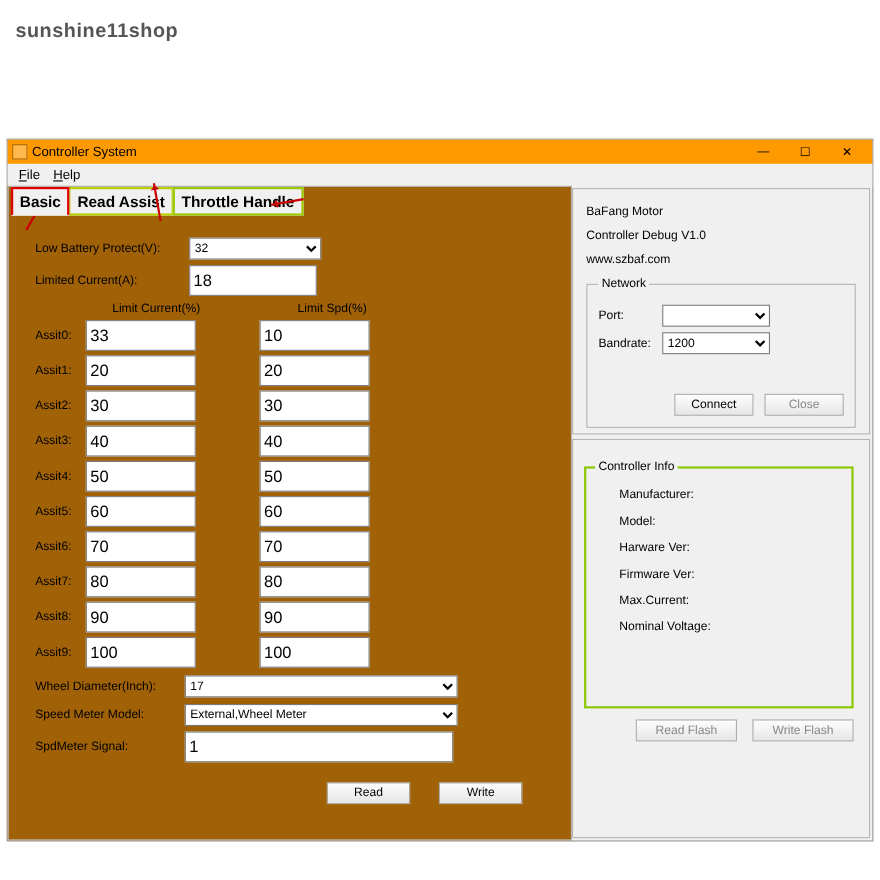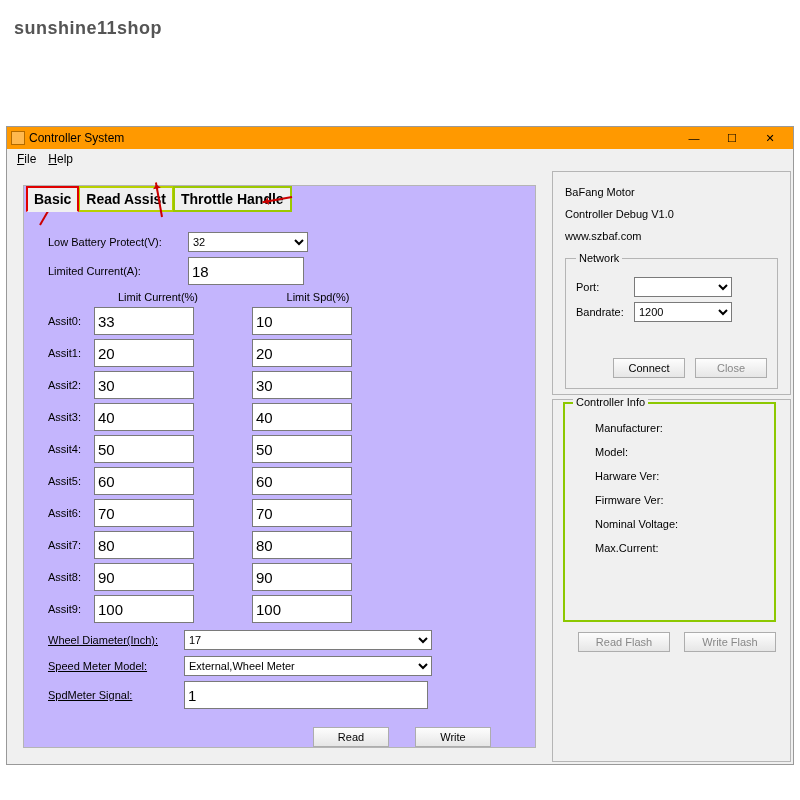--- a/index.html
+++ b/index.html
@@ -7,21 +7,21 @@
 .watermark { position: absolute; top: 18px; left: 14px; font-size: 18px; font-weight: 700; color: #555; letter-spacing: 0.5px; }
 .window { position: absolute; top: 126px; left: 6px; right: 6px; bottom: 35px; border: 1px solid #999; background: #f0f0f0; }
 .titlebar { height: 22px; background: #ff9900; display: flex; align-items: center; padding: 0 4px; }
 .titlebar .icon { width: 14px; height: 14px; background: #ffb84d; border: 1px solid #b36b00; margin-right: 4px; }
 .titlebar .title { flex: 1; font-size: 12px; color: #000; }
 .titlebar .sysbtn { width: 38px; height: 18px; display: inline-flex; align-items: center; justify-content: center; font-size: 11px; cursor: default; }
 .menubar { height: 20px; background: #f0f0f0; display: flex; align-items: center; padding: 0 4px; font-size: 12px; }
 .menubar span { padding: 2px 6px; cursor: default; }
 .menubar span u { text-decoration: underline; }
 .content { position: absolute; top: 42px; left: 0; right: 0; bottom: 0; display: flex; }
-.left-panel { flex: 0 0 513px; border: 1px solid #b5b5b5; margin: 16px; background: #c4b5fd; position: relative; }
+.left-panel { flex: 0 0 513px; border: 1px solid #b5b5b5; margin: 0; background: #a16207; position: relative; }
 .right-panel { flex: 1; margin: 2px 2px 2px 0; display: flex; flex-direction: column; }
 .tabs { display: flex; position: relative; margin-bottom: -1px; padding-left: 2px; }
 .tab { border: 1px solid #999; background: #f0f0f0; padding: 3px 6px; font-size: 14px; font-weight: 700; cursor: default; margin-right: -1px; position: relative; }
 .tab.active { border: 2px solid #e00000; border-bottom: 1px solid #f0f0f0; z-index: 2; }
 .tab.pedal { border: 2px solid #b8d000; }
 .tab.throttle { border: 2px solid #9cc800; }
 
 .arrow-red { position: absolute; width: 35px; height: 2px; background: #c00; transform-origin: left center; }
 .arrow-red::after { content: ""; position: absolute; right: -2px; top: -3px; border: 4px solid transparent; border-left-color: #c00; }
 .form-body { padding: 20px 16px 8px 24px; position: relative; }
@@ -29,34 +29,34 @@
 .lbl { width: 140px; font-size: 11px; }
 .lbl2 { width: 46px; font-size: 11px; }
 input.txt { border: 1px solid #7a7a7a; background: #fff; height: 28px; padding: 1px 3px; font-size: 15px; }
 select.sel { border: 1px solid #7a7a7a; background: #fff; height: 20px; font-size: 11px; }
 .col-header { display: flex; margin: 6px 0 4px 0; }
 .col-header .gap1 { width: 50px; }
 .col-header .ch { width: 120px; text-align: center; font-size: 11px; }
 .assist-rows .row .txt { width: 100px; }
 .assist-rows .row .gap { width: 58px; }
 .bottom-rows .row select { width: 248px; }
-.bottom-rows .lbl { width: 136px; text-decoration: underline; }
+.bottom-rows .lbl { width: 136px; }
 .rw-buttons { display: flex; justify-content: flex-end; gap: 26px; padding: 14px 28px 6px 0; }
 .btn { border: 1px solid #adadad; background: linear-gradient(#fdfdfd,#e6e6e6); padding: 3px 0; width: 76px; text-align: center; font-size: 11px; cursor: default; }
 .btn.disabled { color: #888; }
 .right-top { border: 1px solid #b5b5b5; padding: 10px 12px; height: 224px; position: relative; background: #f0f0f0; }
 .info-line { margin: 4px 0 10px; font-size: 11px; }
 fieldset.grp { border: 1px solid #b5b5b5; margin-top: 6px; padding: 8px 10px 10px; }
 fieldset.grp legend { font-size: 11px; padding: 0 3px; }
 .net-row { display: flex; align-items: center; margin: 5px 0; }
 .net-row .nlbl { width: 58px; font-size: 11px; }
 .net-row select { width: 98px; height: 20px; border: 1px solid #7a7a7a; background: #fff; font-size: 11px; }
 .net-btns { display: flex; justify-content: flex-end; gap: 10px; margin-top: 8px; }
 .net-btns .btn { width: 72px; margin-top: 28px; }
-.right-bottom { flex: 1; border: 1px solid #b5b5b5; margin-top: 4px; padding: 2px 8px 8px; background: #f0f0f0; position: relative; }
+.right-bottom { flex: 1; border: 1px solid #b5b5b5; margin-top: 4px; padding: 24px 8px 8px; background: #f0f0f0; position: relative; }
 .controller-box { border: 2px solid #8cc800; margin: 0 6px 0 2px; padding: 6px 10px 10px; height: 220px; position: relative; }
 .controller-box .legend { position: absolute; top: -8px; left: 8px; background: #f0f0f0; padding: 0 3px; font-size: 11px; }
 .ci-row { margin: 12px 0; font-size: 11px; padding-left: 20px; }
 .flash-btns { display: flex; justify-content: flex-end; gap: 14px; margin-top: 10px; padding-right: 6px; }
 .flash-btns .btn { width: 92px; }
 
 .arr1 { top: 38px; left: 16px; transform: rotate(-60deg); }
 .arr2 { top: 30px; left: 138px; transform: rotate(-100deg); }
 .arr3 { top: 10px; left: 268px; transform: rotate(170deg); width: 30px; }
 </style>
@@ -213,22 +213,22 @@
         </fieldset>
       </div>
 
       <div class="right-bottom">
         <div class="controller-box">
           <div class="legend">Controller Info</div>
           <div class="ci-row">Manufacturer:</div>
           <div class="ci-row">Model:</div>
           <div class="ci-row">Harware Ver:</div>
           <div class="ci-row">Firmware Ver:</div>
+          <div class="ci-row">Max.Current:</div>
           <div class="ci-row">Nominal Voltage:</div>
-          <div class="ci-row">Max.Current:</div>
         </div>
         <div class="flash-btns">
           <div class="btn disabled">Read Flash</div>
           <div class="btn disabled">Write Flash</div>
         </div>
       </div>
     </div>
   </div>
 </div>
 

